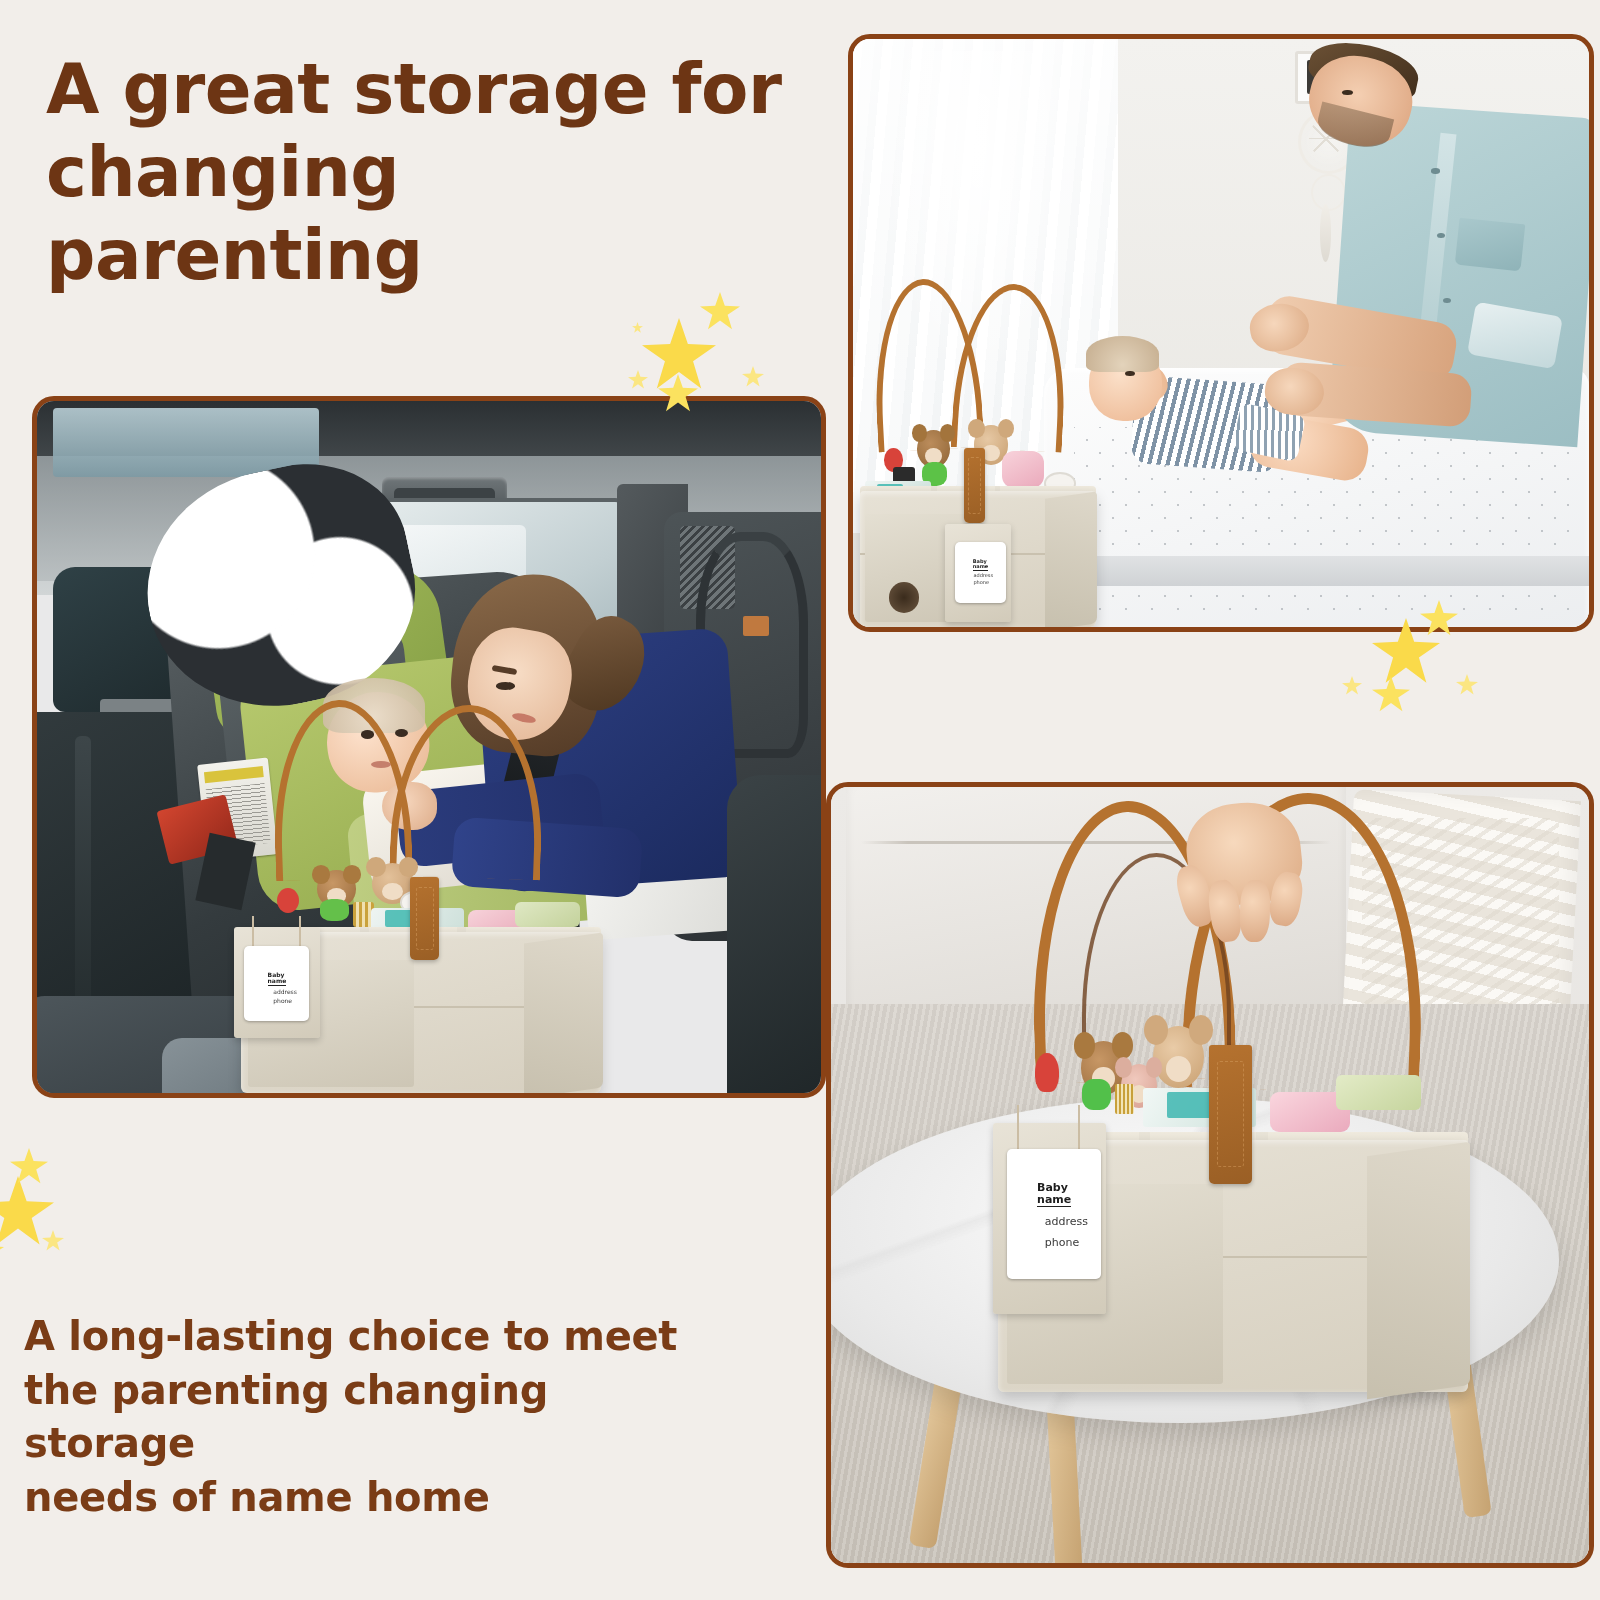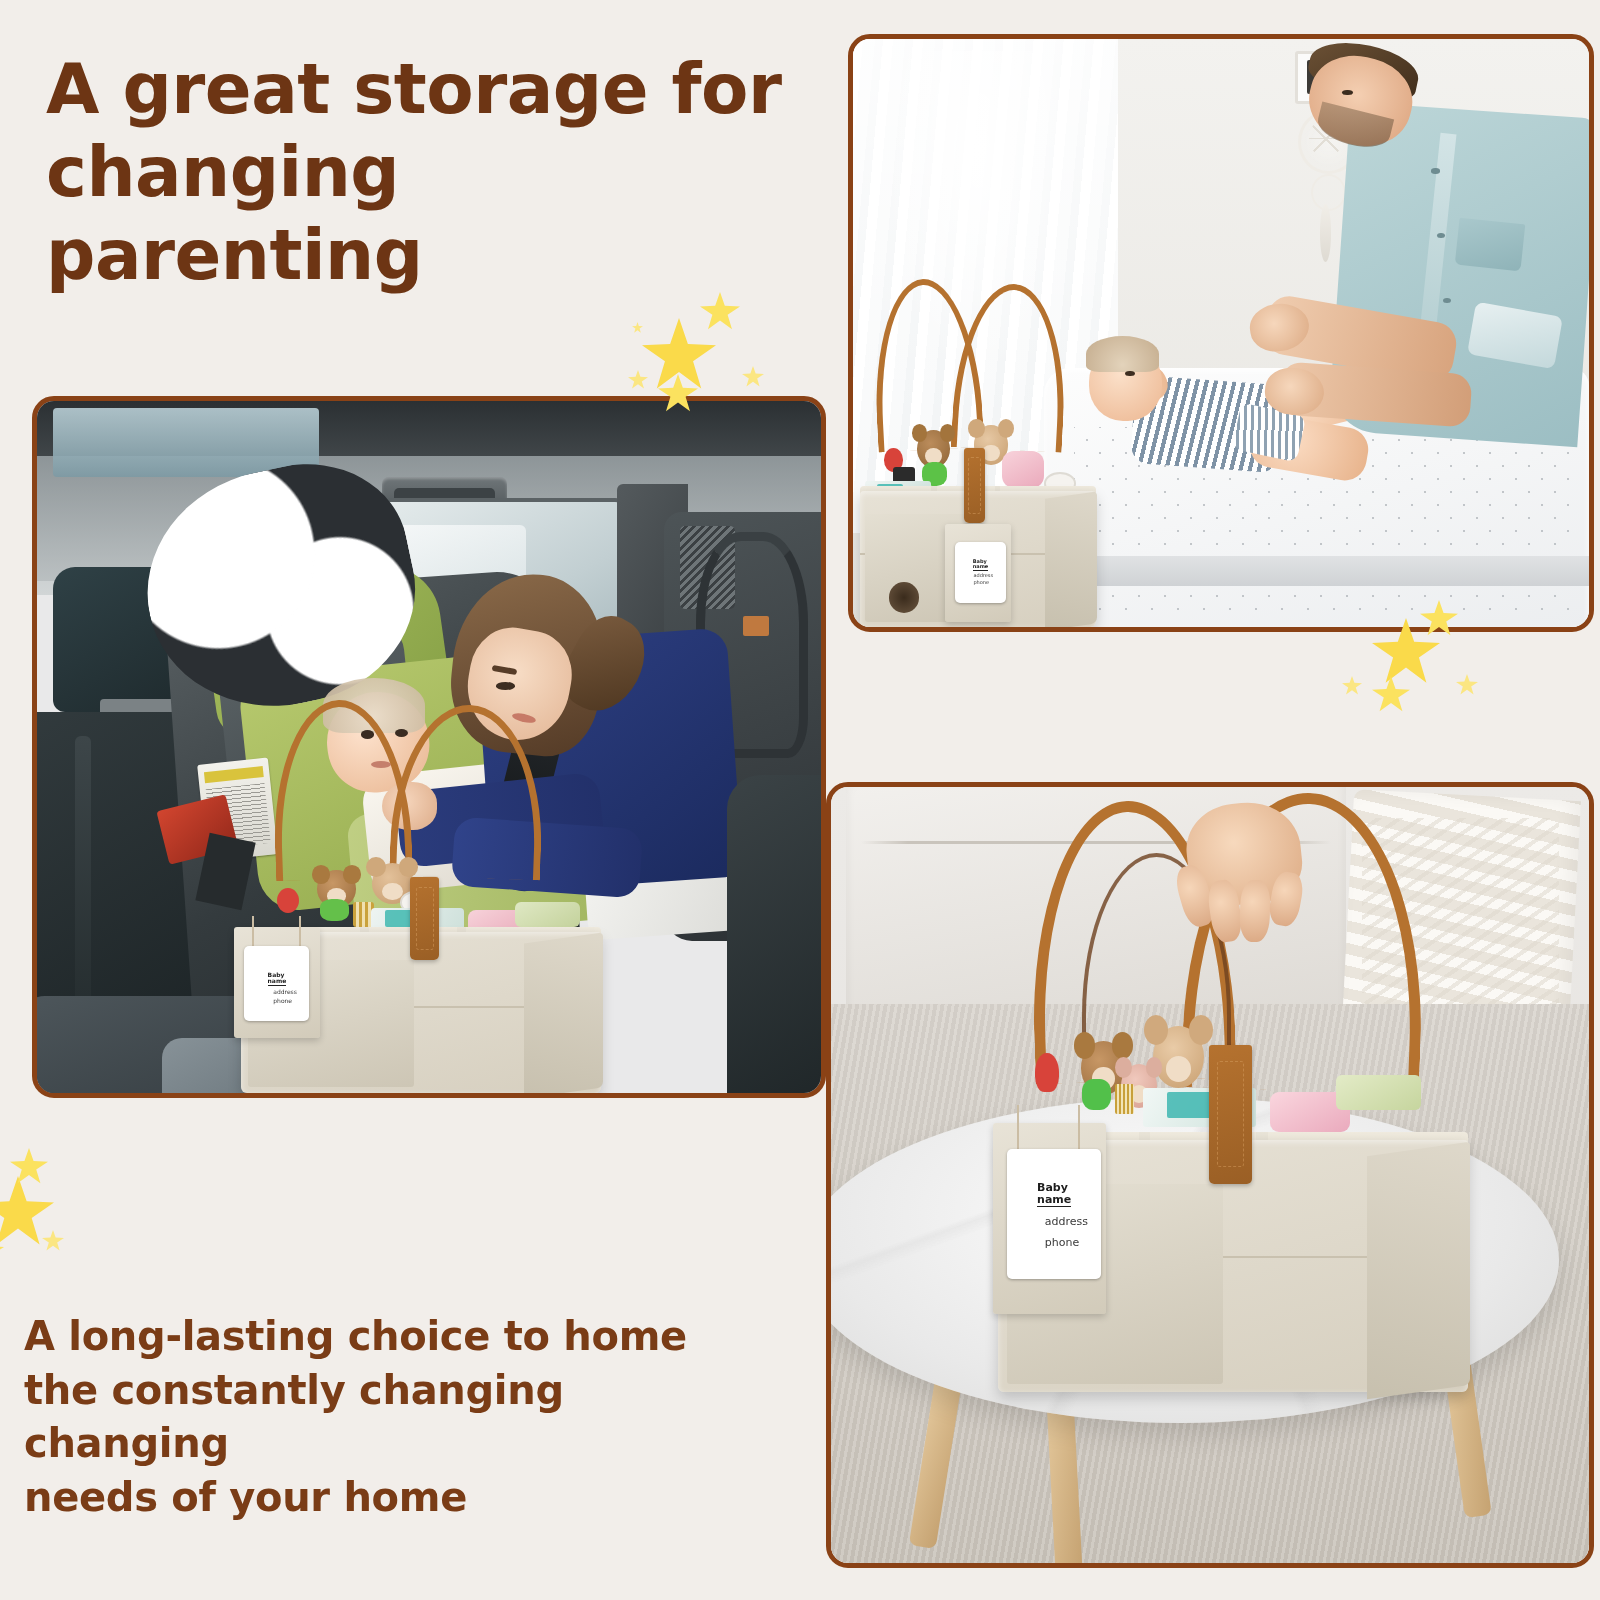--- a/index.html
+++ b/index.html
@@ -315,23 +315,23 @@
 <body>
 
 <div class="canvas">
 
   <div class="headline">
     <div>A great storage for</div>
     <div>changing parenting</div>
   </div>
 
   <div class="subcopy">
-    <div>A long-lasting choice to home</div>
-    <div>the constantly changing changing</div>
-    <div>needs of your home</div>
+    <div>A long-lasting choice to meet</div>
+    <div>the parenting changing storage</div>
+    <div>needs of name home</div>
   </div>
 
   <div class="frame" id="frame-car">
     <div class="scene">
       <div class="car-roof"></div>
       <div class="car-roofliner"></div>
       <div class="car-window-top"></div>
       <div class="car-handle"></div>
       <div class="win-rear">
           <i></i>

